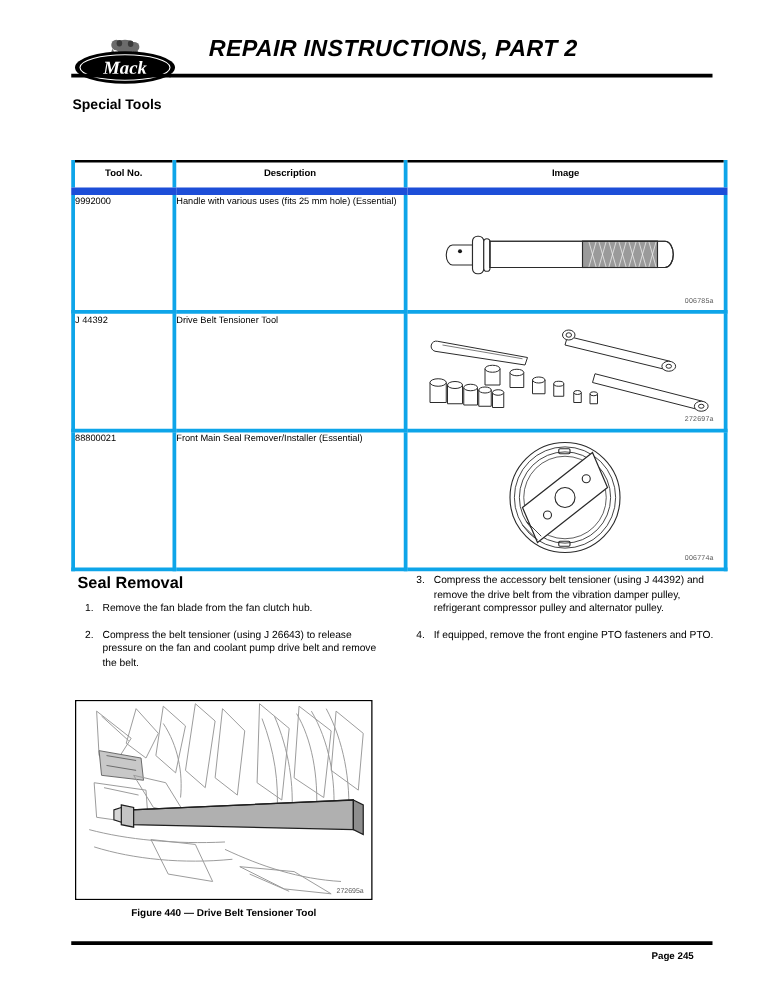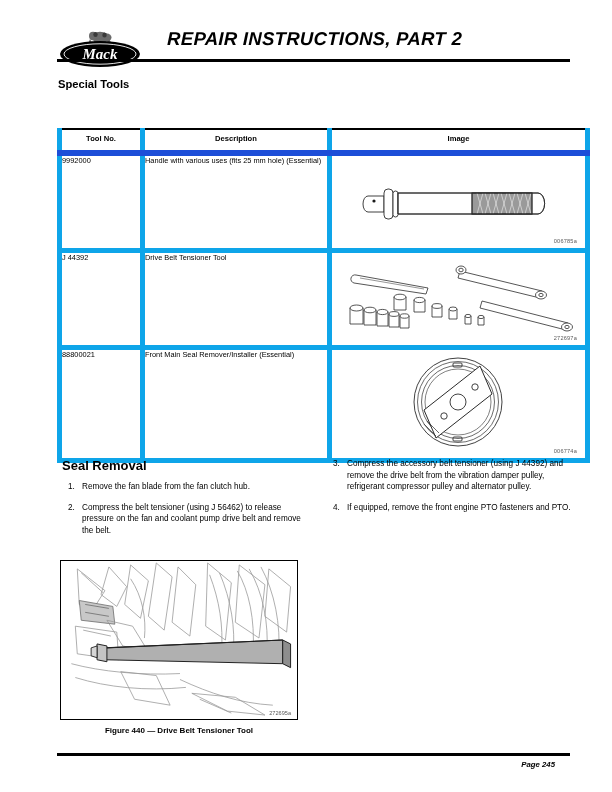--- a/index.html
+++ b/index.html
@@ -77,21 +77,21 @@
   
   .tools-table {
     position: absolute;
     left: 57px;
     top: 128px;
     width: 513px;
     border-collapse: collapse;
     table-layout: fixed;
   }
   .tools-table td, .tools-table th {
-    border: 5px solid #0ea5e9;
+    border: 3px solid #0ea5e9;
     padding: 0;
     vertical-align: top;
   }
   .tools-table thead th {
     border-top: 2px solid #000;
     border-bottom: 6px solid #1d4ed8;
     font-size: 7.6px;
     font-weight: bold;
     text-align: center;
     padding: 4px 0 4px 0;
@@ -202,21 +202,20 @@
     width: 513px;
     height: 2.5px;
     background: #000;
   }
   .footer-page {
     position: absolute;
     right: 57px;
     top: 760px;
     font-size: 7.8px;
     font-weight: bold;
-    font-style: italic;
   }
 </style>
 </head>
 <body>
 
 <div class="page">
 
   <div class="header">
     <div class="logo">
       <svg viewBox="0 0 86 44" xmlns="http://www.w3.org/2000/svg">
@@ -372,21 +371,21 @@
 
   <div class="proc-heading">Seal Removal</div>
 
   <div class="steps left">
     <div class="step">
       <div class="step-num">1.</div>
       <div class="step-text">Remove the fan blade from the fan clutch hub.</div>
     </div>
     <div class="step">
       <div class="step-num">2.</div>
-      <div class="step-text">Compress the belt tensioner (using J 56462) to release pressure on the fan and coolant pump drive belt and remove the belt.</div>
+      <div class="step-text">Compress the belt tensioner (using J 26643) to release pressure on the fan and coolant pump drive belt and remove the belt.</div>
     </div>
   </div>
 
   <div class="steps right">
     <div class="step">
       <div class="step-num">3.</div>
       <div class="step-text">Compress the accessory belt tensioner (using J 44392) and remove the drive belt from the vibration damper pulley, refrigerant compressor pulley and alternator pulley.</div>
     </div>
     <div class="step">
       <div class="step-num">4.</div>

